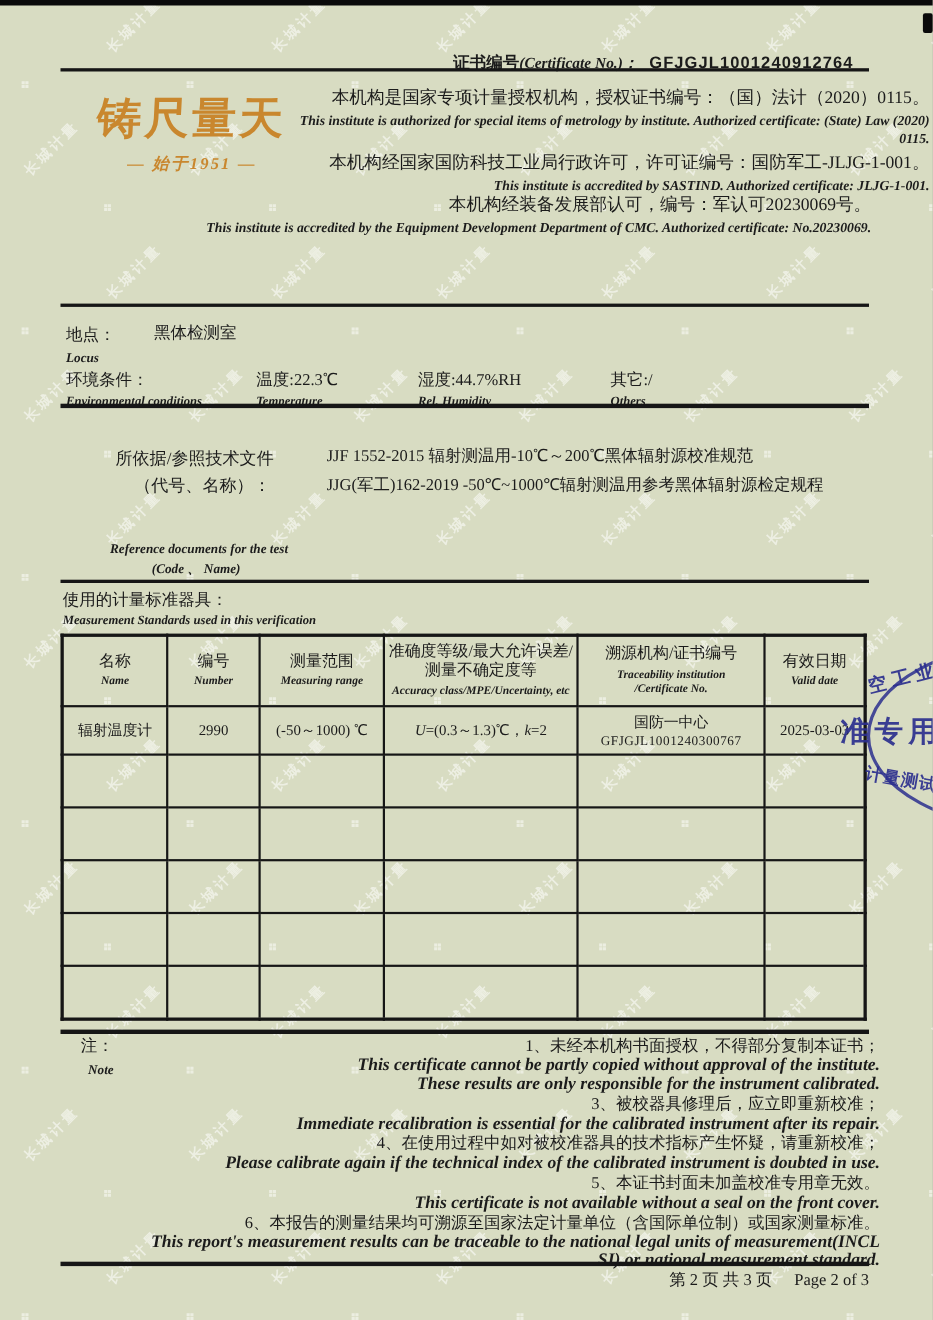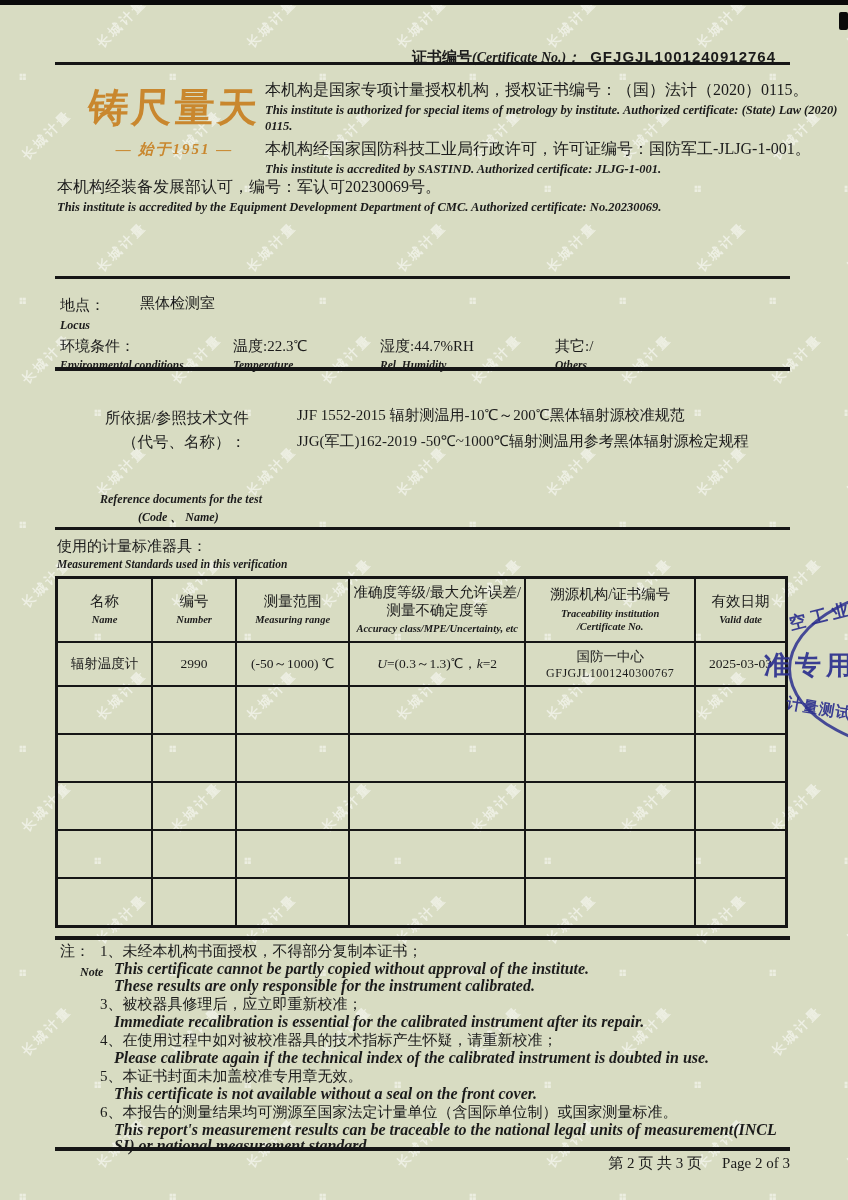--- a/index.html
+++ b/index.html
@@ -10,21 +10,21 @@
     font-family:"Liberation Serif", serif; color:#1b1b1b;
   }
   .layer-wm{position:absolute; inset:0; z-index:0; pointer-events:none;}
   .wm{
     position:absolute; color:rgba(255,255,255,0.55); font-size:13px;
     letter-spacing:3px; transform:rotate(-45deg); white-space:nowrap;
     font-family:"Liberation Sans", sans-serif; font-weight:bold;
   }
   .wm-icon{position:absolute; color:rgba(255,255,255,0.5); font-size:12px; transform:rotate(-45deg);}
   .content{position:absolute; inset:0; z-index:1;}
-  .abs{position:absolute;}
+  .abs{position:absolute;text-align:right;}
   .cn{font-size:15px; line-height:1.25;}
   .en{font-family:"Liberation Serif", serif; font-style:italic; font-weight:bold; font-size:12px; line-height:1.3;}
   .hline{position:absolute; left:55px; width:735px; background:#161616; height:3px;}
   .top-strip{position:absolute; left:0; top:0; width:848px; height:5px; background:#0a0a0a; z-index:4;}
   .corner-blob{position:absolute; right:0; top:12px; width:9px; height:18px; background:#0a0a0a; border-radius:2px; z-index:4;}
 
   
   .certline{top:48px; right:72px; text-align:left; white-space:nowrap;}
   .certline .lbl{font-weight:bold; font-size:15px;}
   .certline .num{font-weight:bold; font-size:15px; letter-spacing:1px; font-family:"Liberation Sans", sans-serif; margin-left:10px;}

